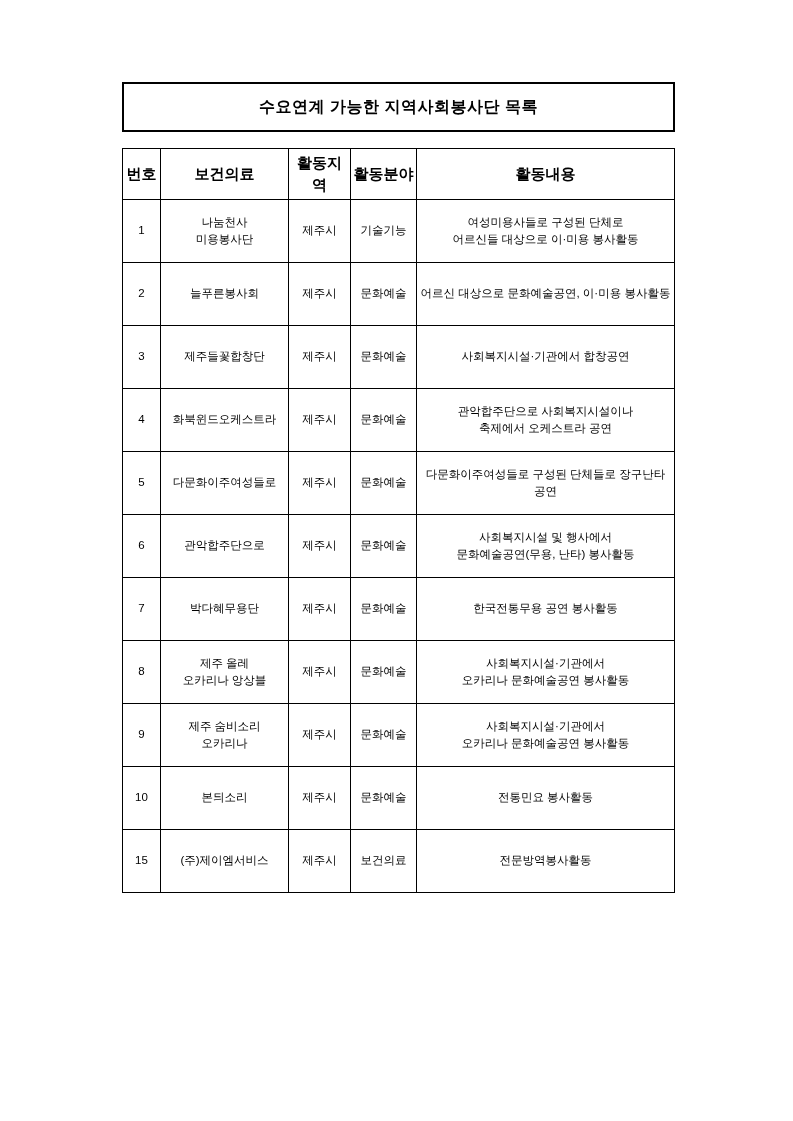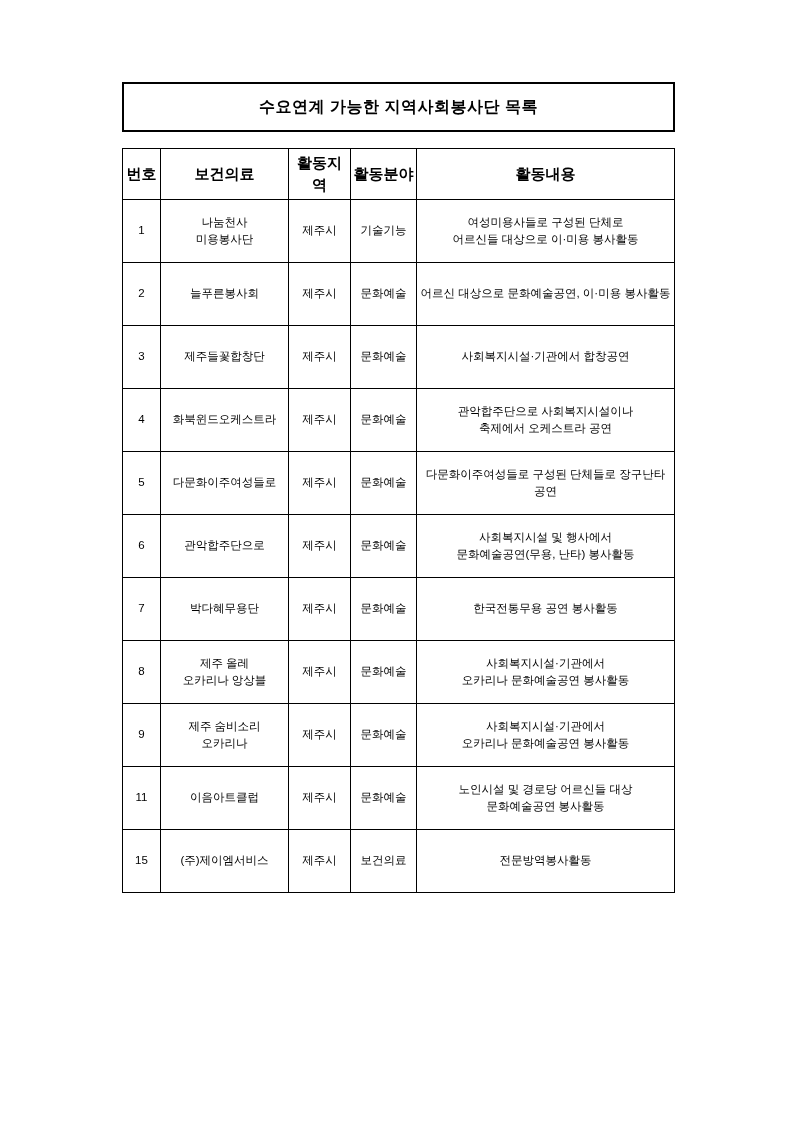--- a/index.html
+++ b/index.html
@@ -299,40 +299,39 @@
             </div>
           </td>
           <td>
             <div class="cell-lines">
               <span>사회복지시설·기관에서</span>
               <span>오카리나 문화예술공연 봉사활동</span>
             </div>
           </td>
         </tr>
         <tr>
-          <td>11</td>
-          <td>
-            <div class="cell-lines">
-              <span>이음아트클럽</span>
-            </div>
-          </td>
-          <td>
-            <div class="cell-lines">
-              <span>제주시</span>
-            </div>
-          </td>
-          <td>
-            <div class="cell-lines">
-              <span>문화예술</span>
-            </div>
-          </td>
-          <td>
-            <div class="cell-lines">
-              <span>노인시설 및 경로당 어르신들 대상</span>
-              <span>문화예술공연 봉사활동</span>
+          <td>10</td>
+          <td>
+            <div class="cell-lines">
+              <span>본듸소리</span>
+            </div>
+          </td>
+          <td>
+            <div class="cell-lines">
+              <span>제주시</span>
+            </div>
+          </td>
+          <td>
+            <div class="cell-lines">
+              <span>문화예술</span>
+            </div>
+          </td>
+          <td>
+            <div class="cell-lines">
+              <span>전통민요 봉사활동</span>
             </div>
           </td>
         </tr>
         <tr>
           <td>15</td>
           <td>
             <div class="cell-lines">
               <span>(주)제이엠서비스</span>
             </div>
           </td>

